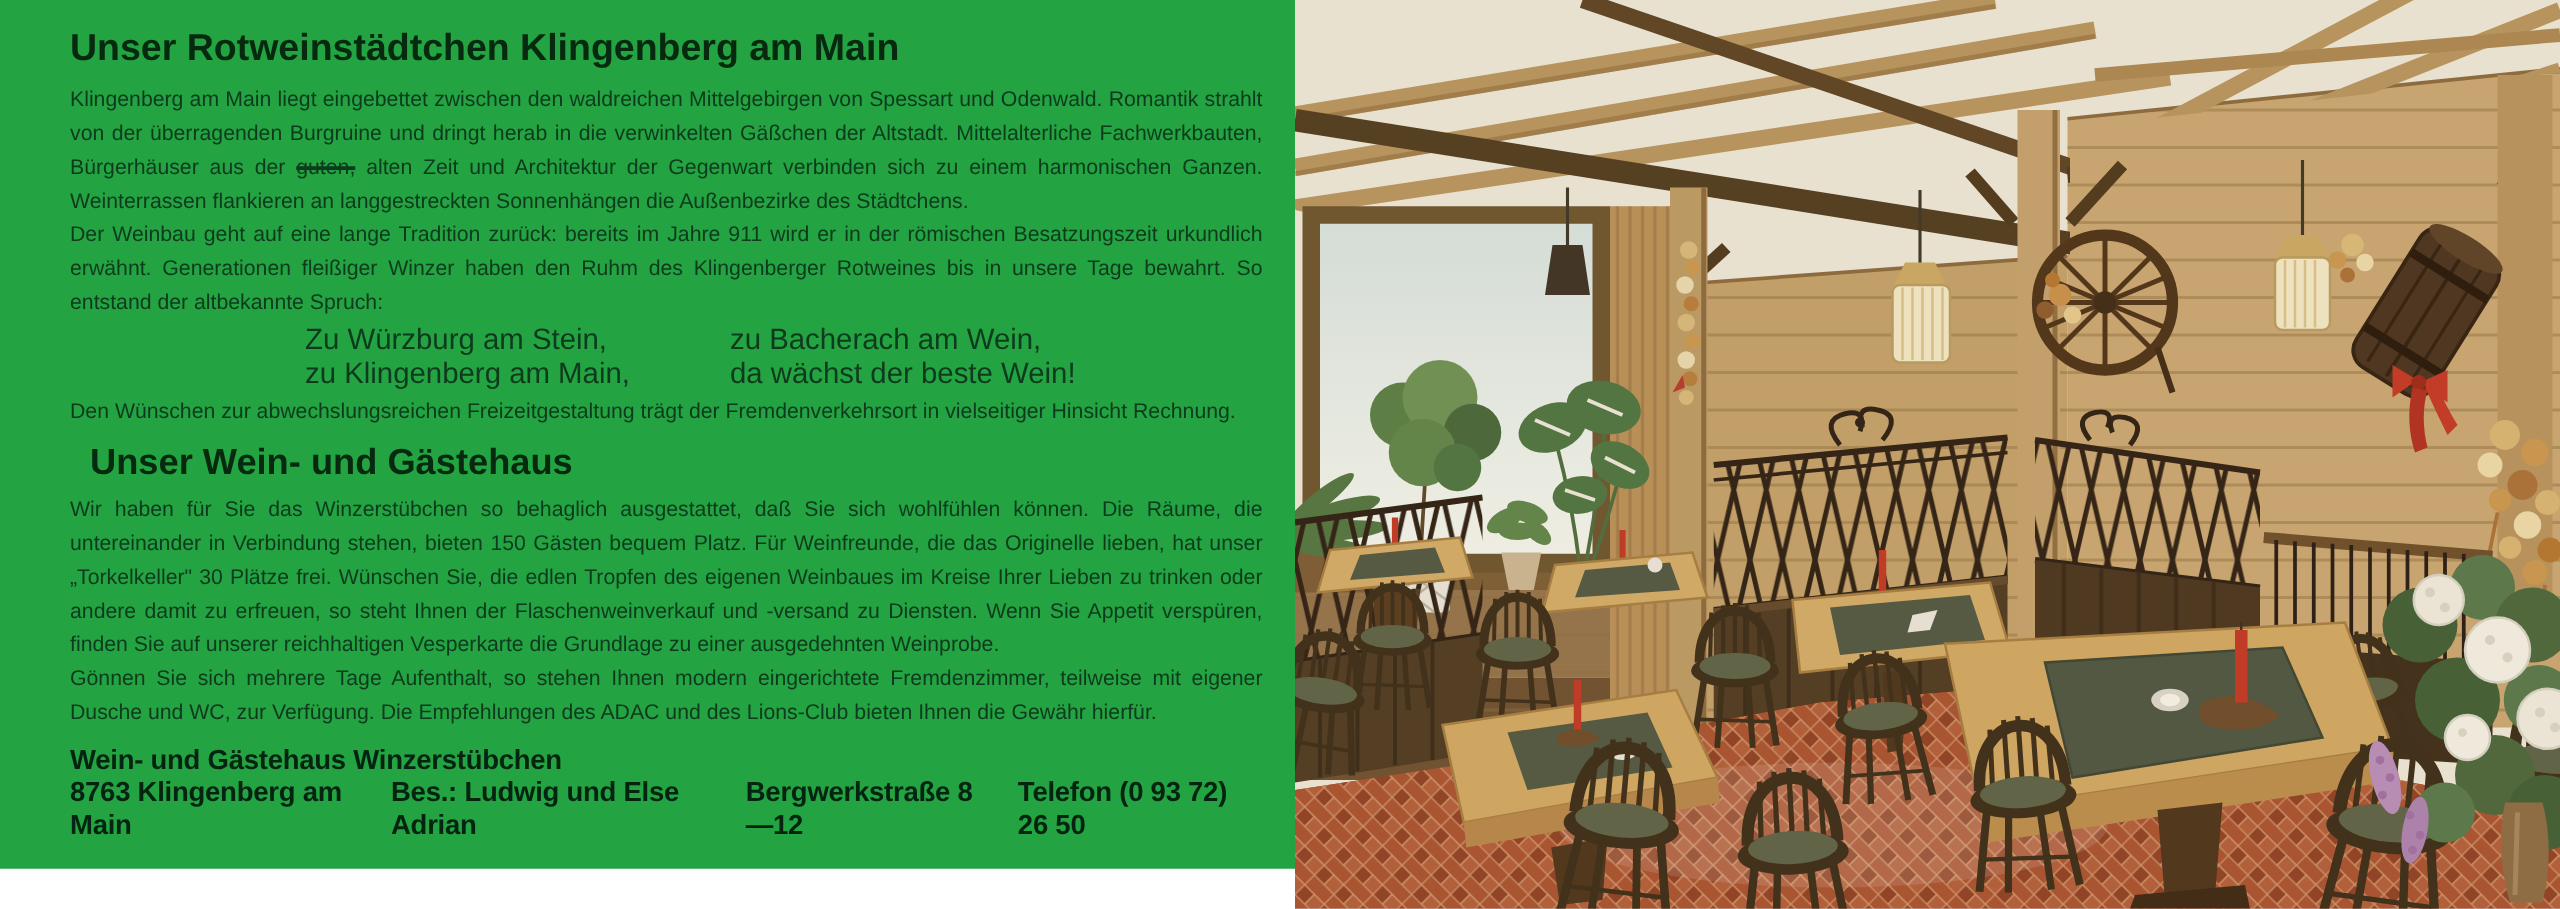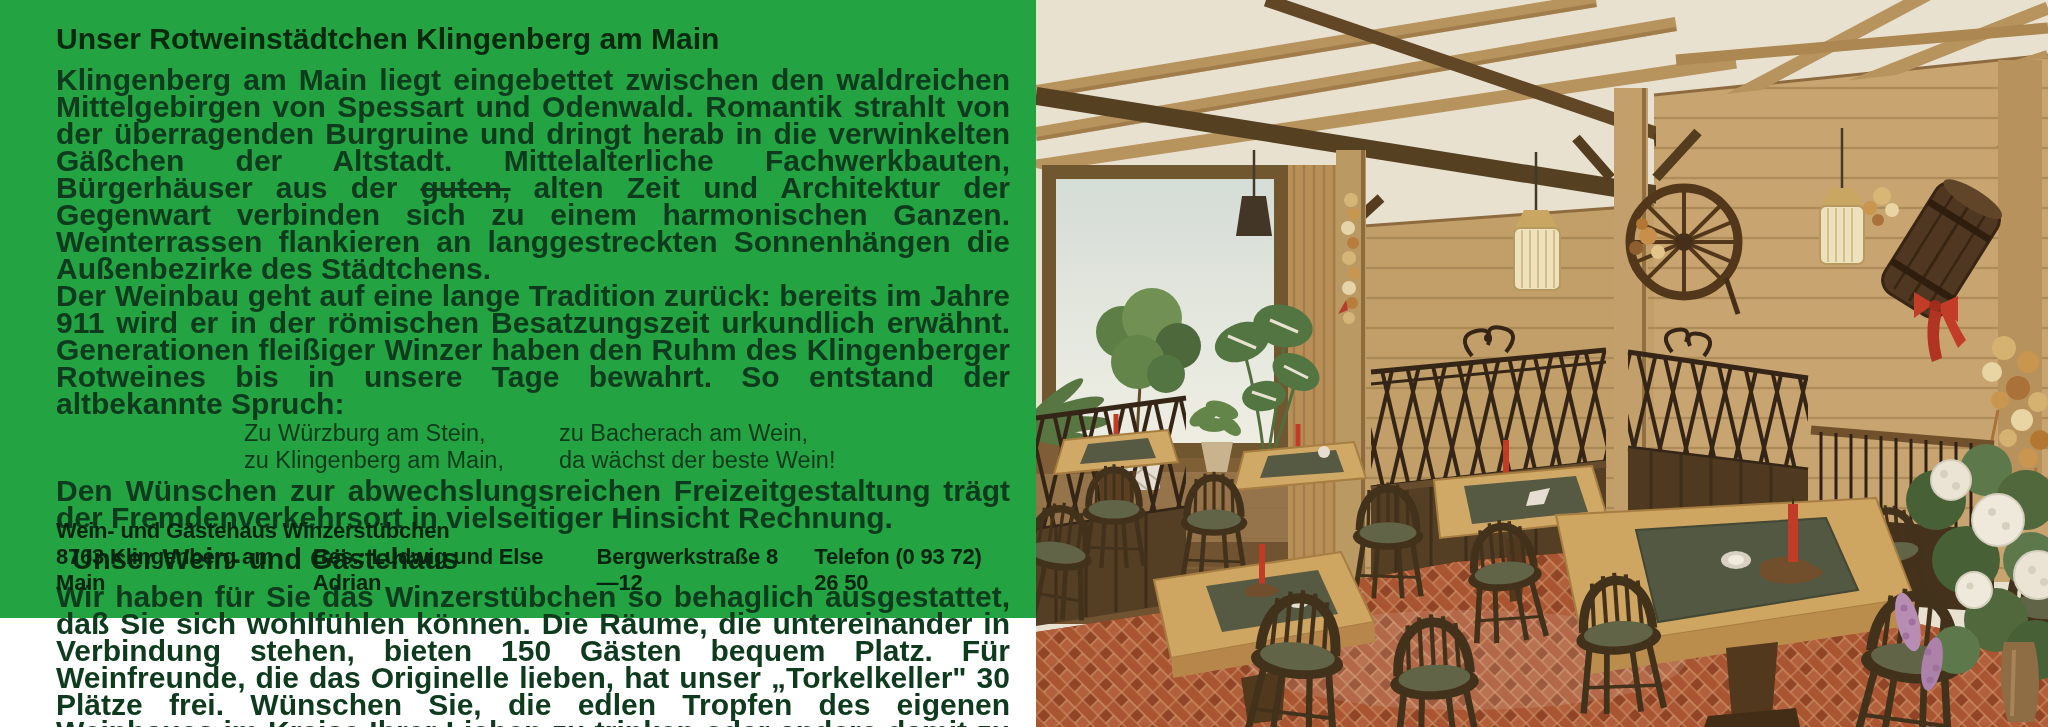--- a/index.html
+++ b/index.html
@@ -1,26 +1,26 @@
 <!DOCTYPE html>
 <html><head>
 <meta charset="utf-8">
 <style>
   html,body{margin:0;padding:0;}
   body{width:2048px;height:727px;display:flex;overflow:hidden;background:#ffffff;
        font-family:"Liberation Sans",sans-serif;}
-  .green-panel{width:1036px;height:618px;box-sizing:border-box;position:relative;
+  .green-panel{width:1036px;height:695px;box-sizing:border-box;position:relative;
        background:#23a341;color:#0e3a1d;padding:16px 26px 0 56px;}
   .h1{font-size:30px;font-weight:bold;color:#06290f;margin:6px 0 10px 0;}
   .h2{font-size:29px;font-weight:bold;color:#06290f;margin:12px 0 7px 16px;}
-  .bodytext{font-size:30px;line-height:27px;text-align:justify;color:#0e3a1d;font-weight:bold;}
+  .bodytext{font-size:17px;line-height:27px;text-align:justify;color:#0e3a1d;}
   .bodytext p{margin:0;}
   .struck{text-decoration:line-through;text-decoration-thickness:3px;}
   .verse{margin:3px 0 3px 188px;display:grid;grid-template-columns:max-content max-content;
-       column-gap:55px;line-height:27px;font-size:23.5px;text-align:left;}
+       column-gap:80px;line-height:27px;font-size:23.5px;text-align:left;}
   .footer{position:absolute;left:56px;right:26px;bottom:22px;color:#042310;
        font-weight:bold;font-size:22px;line-height:26px;letter-spacing:-0.2px;}
   .footer-line2{display:flex;gap:22px;flex-wrap:nowrap;}
   .photo{width:1012px;height:727px;position:relative;}
   .photo svg{display:block;width:1012px;height:727px;}
 </style>
 </head>
 <body>
 
 <div class="green-panel">

